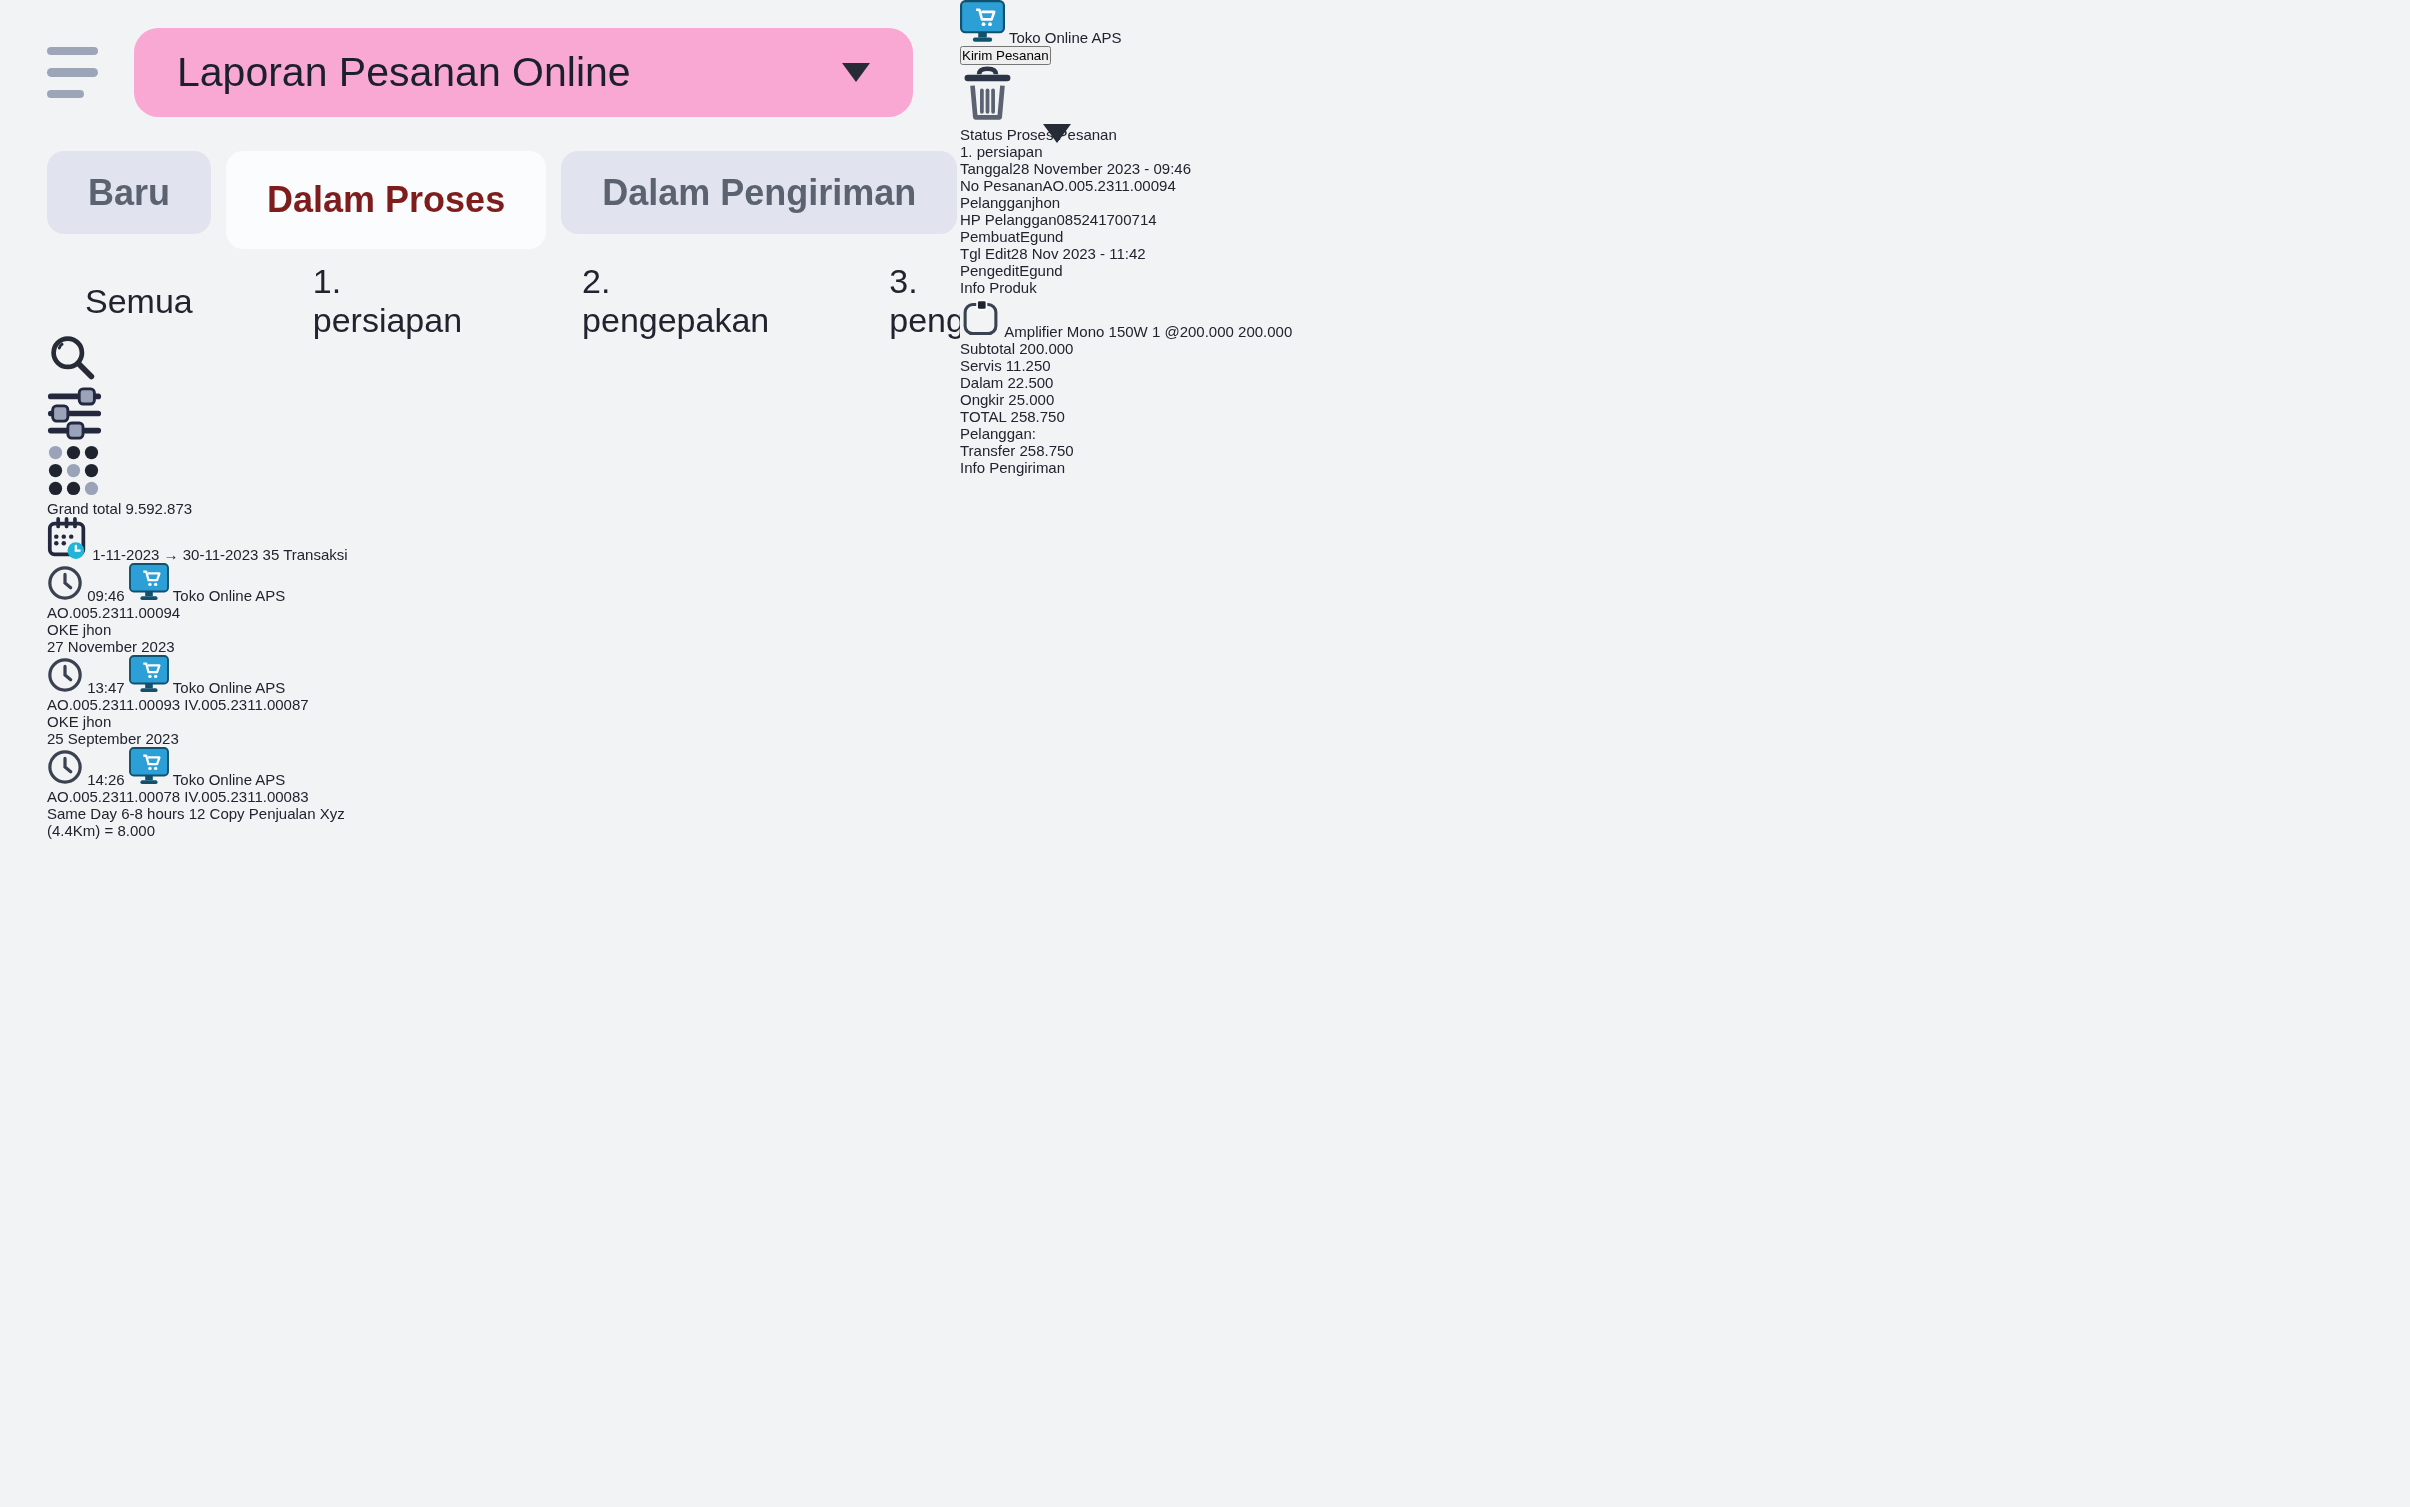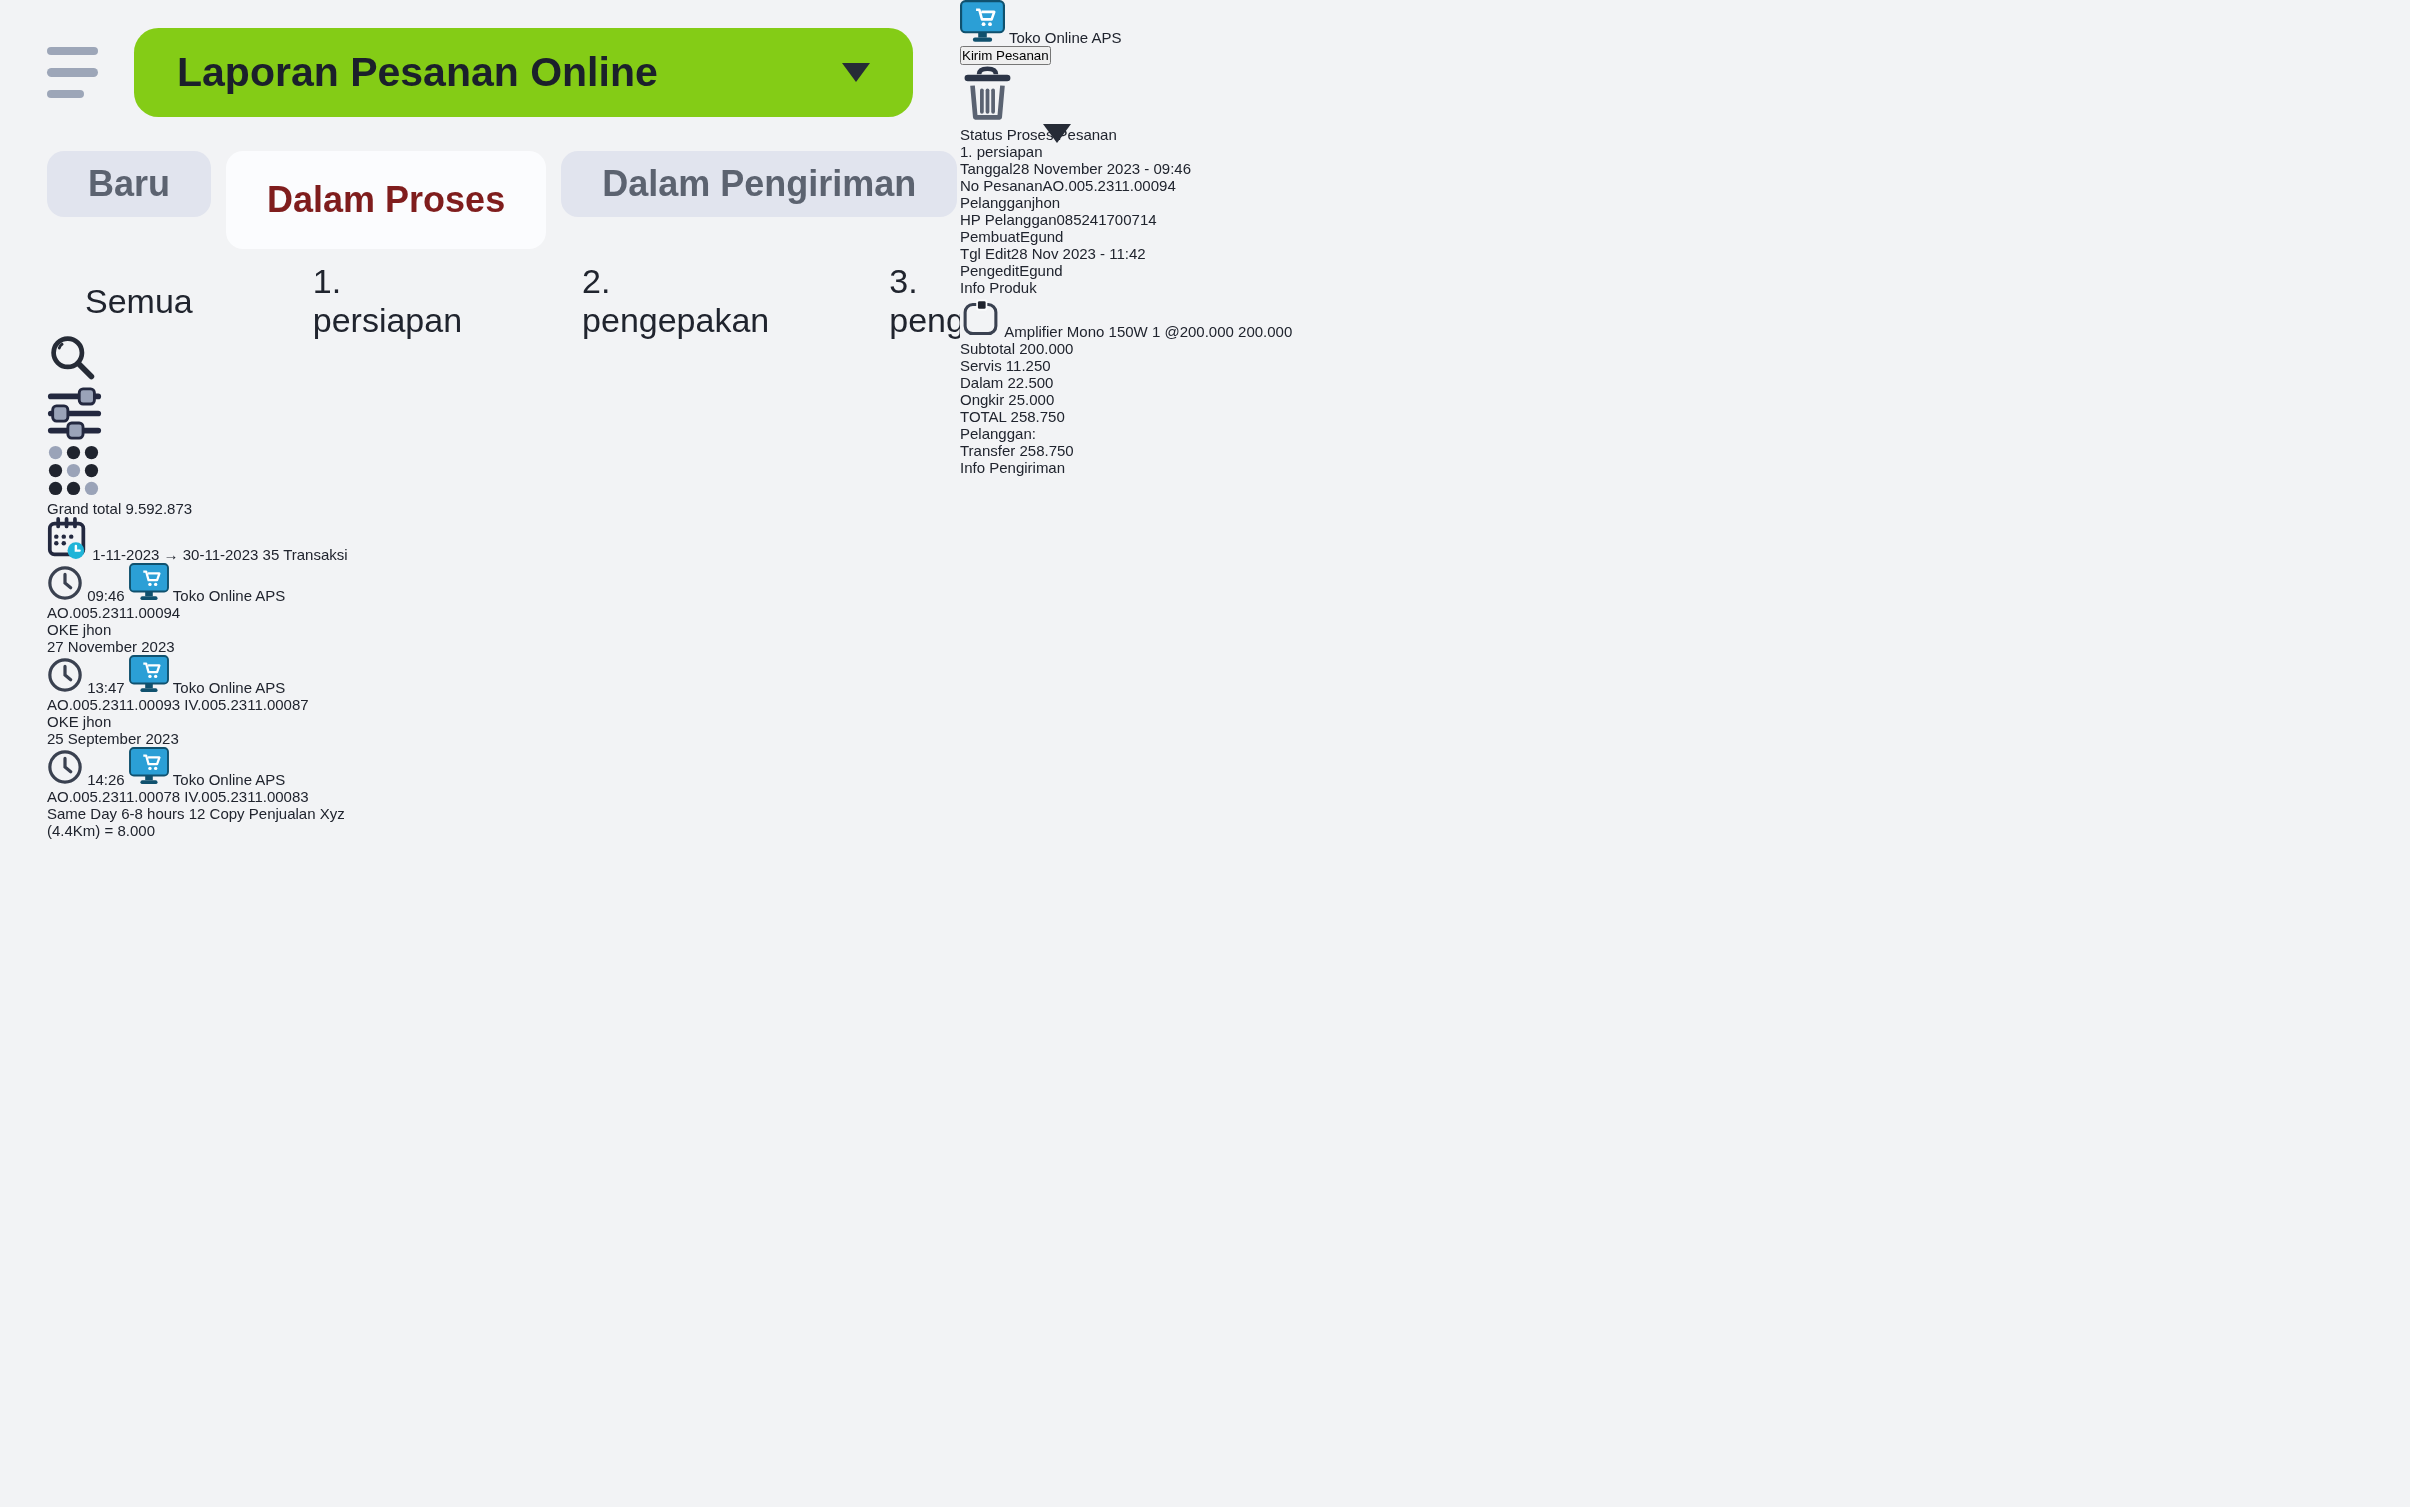--- a/index.html
+++ b/index.html
@@ -6,24 +6,24 @@
   html,body { width:2411px; height:1508px; overflow:hidden; }
   body { font-family:"Liberation Sans", sans-serif; background:#f2f3f5; color:#20242e; }
   .app { display:flex; width:2411px; height:1508px; }
 
   
   .left-panel { width:960px; flex:none; padding:28px 47px 0 47px; overflow:hidden; background:#f2f3f5; }
   .left-header { display:flex; align-items:center; gap:36px; }
   .hamburger { width:51px; display:flex; flex-direction:column; gap:13px; cursor:pointer; }
   .hamburger span { display:block; height:8.5px; border-radius:4.7px; background:#9da6b8; }
   .hamburger span:nth-child(3){ width:72%; }
-  .report-pill { flex:1; height:89px; background:#84cc16; border-radius:24.5px; display:flex; align-items:center; padding:0 43px; font-size:41px; font-weight:bold; color:#1b202b; }
+  .report-pill { flex:1; height:89px; background:#f9a8d4; border-radius:24.5px; display:flex; align-items:center; padding:0 43px; font-size:41px; font-weight:normal; color:#1b202b; }
   .caret { width:0; height:0; border-left:14px solid transparent; border-right:14px solid transparent; border-top:19px solid #262b36; margin-left:auto; }
   .tabs { display:flex; gap:15px; margin-top:34px; align-items:flex-start; height:87px; }
-  .tab { background:#e1e4ee; border-radius:17px; height:66px; display:flex; align-items:center; padding:0 41px; font-size:36px; font-weight:bold; color:#5c6370; cursor:pointer; white-space:nowrap; }
+  .tab { background:#e1e4ee; border-radius:17px; height:83px; display:flex; align-items:center; padding:0 41px; font-size:36px; font-weight:bold; color:#5c6370; cursor:pointer; white-space:nowrap; }
   .tab.active { background:#fbfcfe; color:#7f1d1d; height:98px; }
   .chips { display:flex; gap:44px; margin-top:32px; }
   .chip { height:62px; border-radius:31px; display:flex; align-items:center; padding:0 38px; font-size:34px; color:#23283"2; background:#f3f4f8; border:1.9px solid #d7dbe5; white-space:nowrap; cursor:pointer; }
   .chip.active { background:#ccd2e8; border-color:#ccd2e8; font-weight:bold; }
   .tools { display:flex; margin-top:47px; padding-left:124px; gap:171px; }
   .tool-btn { width:94px; height:107px; background:#f7f8fb; border-radius:34px; display:flex; align-items:center; justify-content:center; box-shadow:0 1.9px 7.5px rgba(40,50,80,.08); cursor:pointer; }
   .summary-card { margin-top:32px; background:#ebedf3; border-radius:24.5px; padding:24.5px 34px; }
   .sc-row { display:flex; justify-content:space-between; align-items:center; }
   .sc-label { font-size:38px; font-weight:bold; color:#1b202b; }
   .sc-amount { font-size:38px; font-weight:bold; color:#1fb4d8; }

